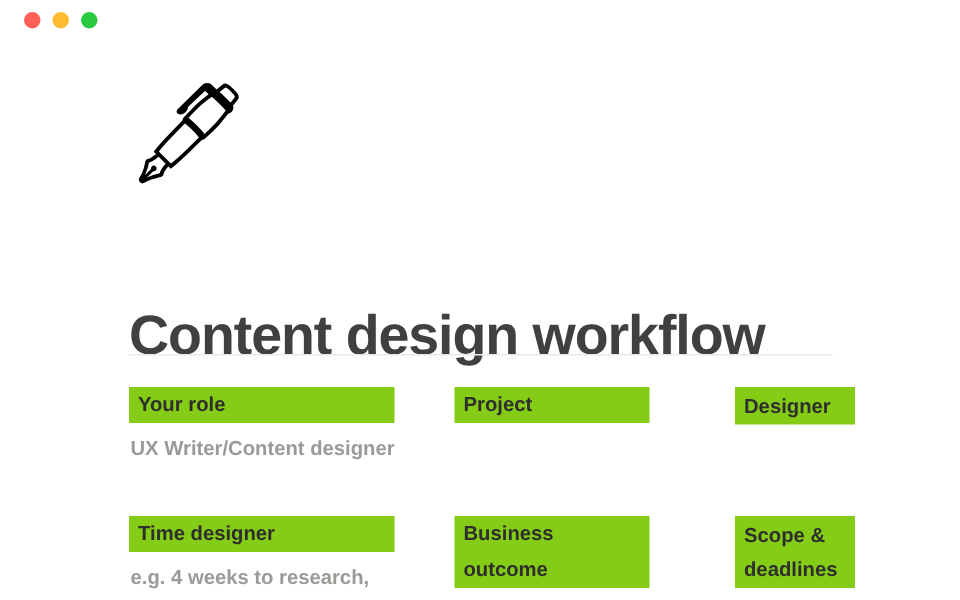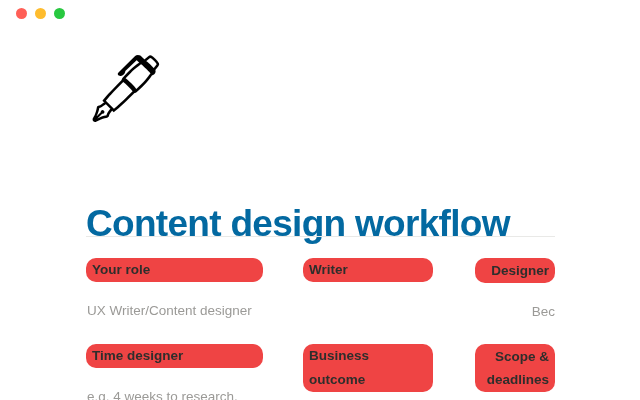--- a/index.html
+++ b/index.html
@@ -59,21 +59,21 @@
   }
 
   .page-title {
     position: absolute;
     left: 86px;
     top: 150px;
     width: 480px;
     font-size: 37px;
     font-weight: bold;
     letter-spacing: -0.7px;
-    color: #0369a1;
+    color: #404040;
     line-height: 1.12;
     white-space: nowrap;
   }
 
   .divider {
     position: absolute;
     left: 86px;
     top: 208px;
     width: 469px;
     height: 1px;
@@ -90,48 +90,48 @@
   .prop-row {
     position: relative;
     height: 86px;
   }
   .prop-cell {
     position: absolute;
     top: 0;
   }
   .prop-cell.col1 { left: 0px;   width: 177px; }
   .prop-cell.col2 { left: 217px; width: 130px; }
-  .prop-cell.col3 { left: 389px; width: 80px; text-align: right; }
+  .prop-cell.col3 { left: 404px; width: 80px; }
 
   .prop-label {
     display: inline-block;
-    background: #ef4444;
+    background: #84cc16;
     color: #2E2E2C;
     font-size: 13.5px;
     font-weight: bold;
     line-height: 24px;
     padding: 0 6px;
     box-sizing: border-box;
     width: 100%;
-    border-radius: 10px;
   }
   .prop-cell.col3 .prop-label {
     line-height: 23px;
     padding-top: 1px;
     padding-bottom: 1px;
   }
 
   .prop-value {
     display: block;
-    margin-top: 20px;
+    margin-top: 8px;
     padding-left: 1px;
     color: #9B9A97;
     font-size: 13.5px;
     line-height: 18px;
     white-space: nowrap;
+    font-weight: bold;
   }
 </style>
 </head>
 <body>
 
 <div class="titlebar">
   <div class="traffic-lights">
     <span class="light" style="background: rgb(255, 95, 87);"></span>
     <span class="light" style="background: rgb(254, 188, 46);"></span>
     <span class="light" style="background: rgb(40, 200, 64);"></span>
@@ -147,25 +147,24 @@
   <div class="divider"></div>
 
   <div class="properties">
 
     <div class="prop-row">
       <div class="prop-cell col1">
         <span class="prop-label">Your role</span>
         <span class="prop-value">UX Writer/Content designer</span>
       </div>
       <div class="prop-cell col2">
-        <span class="prop-label">Writer</span>
+        <span class="prop-label">Project</span>
       </div>
       <div class="prop-cell col3">
         <span class="prop-label">Designer</span>
-        <span class="prop-value">Bec</span>
       </div>
     </div>
 
     <div class="prop-row">
       <div class="prop-cell col1">
         <span class="prop-label">Time designer</span>
         <span class="prop-value">e.g. 4 weeks to research,</span>
       </div>
       <div class="prop-cell col3">
         <span class="prop-label">Scope &amp; deadlines</span>

